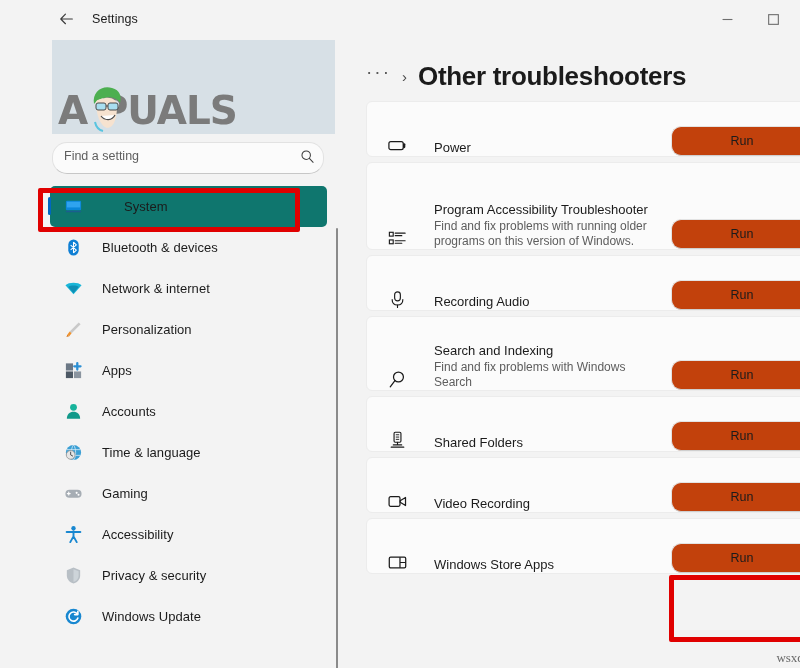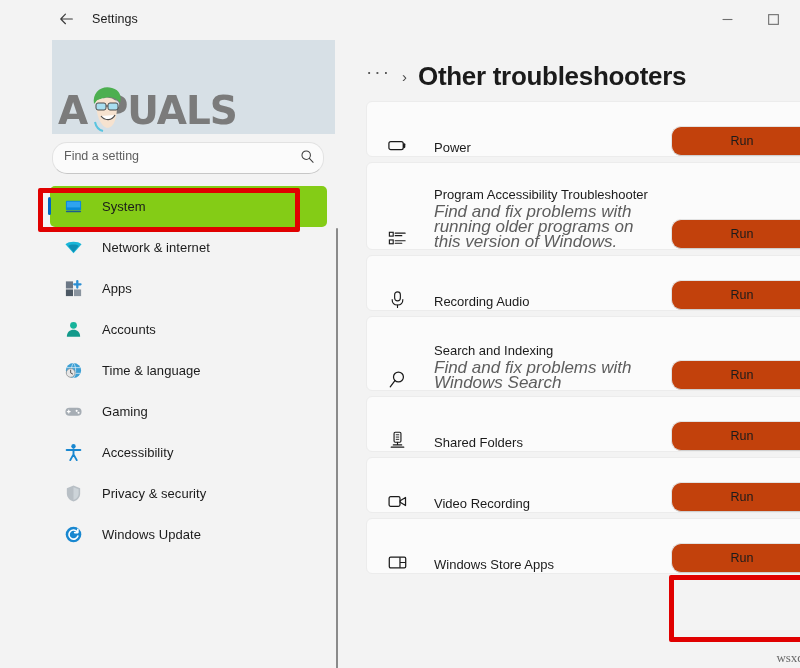--- a/index.html
+++ b/index.html
@@ -135,21 +135,21 @@
   }
   .nav-item {
     position: relative;
     height: 41px;
     margin: 0 11px 0 8px;
     border-radius: 5px;
     display: flex;
     align-items: center;
     padding-left: 12px;
   }
-  .nav-item.selected { background: #84cc16; }
+  .nav-item.selected { background: #0f766e; gap: 22px; }
   .nav-item.selected::before {
     content: "";
     position: absolute;
     left: -2px;
     top: 11px;
     width: 3px;
     height: 18px;
     background: #0067c0;
     border-radius: 2px;
   }
@@ -245,26 +245,25 @@
     flex: 1;
     padding-left: 16px;
     padding-right: 10px;
   }
   .card-title {
     font-size: 13px;
     color: #1b1b1b;
     line-height: 17px;
   }
   .card-desc {
-    font-size: 17px;
+    font-size: 12px;
     color: #5d5d5d;
     line-height: 15px;
     margin-top: 1px;
     max-width: 240px;
-    font-style: italic;
   }
   .run-btn {
     flex: 0 0 142px;
     width: 142px;
     height: 30px;
     background: #c2410c;
     border: 1px solid #e3e3e3;
     border-bottom-color: #cfcfcf;
     border-radius: 10px;
     font-family: "Liberation Sans", sans-serif;
@@ -359,31 +358,50 @@
         <span class="nav-icon">
           <svg width="19" height="19" viewBox="0 0 20 20">
             <rect x="2" y="4" width="16" height="10" rx="1.2" fill="#0a86d8"></rect>
             <rect x="3" y="5" width="14" height="6" fill="#2fa3ef"></rect>
             <rect x="2" y="14.4" width="16" height="1.6" rx="0.8" fill="#1b5e8e"></rect>
           </svg>
         </span>
         <span class="nav-label">System</span>
       </div>
 
+      <div class="nav-item">
+        <span class="nav-icon">
+          <svg width="19" height="19" viewBox="0 0 20 20">
+            <rect x="4.5" y="1.5" width="11" height="17" rx="5.5" fill="#0f7fd4"></rect>
+            <path d="M10 4.3 V15.7 M10 4.3 L13 7.2 L7 12.5 M10 15.7 L13 12.8 L7 7.5" stroke="#ffffff" stroke-width="1.1" fill="none" stroke-linejoin="round"></path>
+          </svg>
+        </span>
+        <span class="nav-label">Bluetooth &amp; devices</span>
+      </div>
 
       <div class="nav-item">
         <span class="nav-icon">
           <svg width="19" height="19" viewBox="0 0 20 20">
             <path d="M1.5 6.5 C5 3, 15 3, 18.5 6.5 L10 16 Z" fill="#1ab6d8"></path>
             <path d="M4.5 8.3 C7 6.2, 13 6.2, 15.5 8.3 L10 15 Z" fill="#0f8fb5"></path>
           </svg>
         </span>
         <span class="nav-label">Network &amp; internet</span>
       </div>
 
+      <div class="nav-item">
+        <span class="nav-icon">
+          <svg width="19" height="19" viewBox="0 0 20 20">
+            <path d="M15.5 2.5 L17.5 4.5 L8 14 L6 12 Z" fill="#c9c9c9"></path>
+            <path d="M6 12 L8 14 L5.5 17 L3.6 15.2 Z" fill="#f0922b"></path>
+            <path d="M3.6 15.2 L5.5 17 L2.5 18 Z" fill="#d9781d"></path>
+          </svg>
+        </span>
+        <span class="nav-label">Personalization</span>
+      </div>
 
       <div class="nav-item">
         <span class="nav-icon">
           <svg width="19" height="19" viewBox="0 0 20 20">
             <rect x="2" y="2.5" width="7.5" height="7.5" fill="#6b7785"></rect>
             <rect x="2" y="11" width="7.5" height="7" fill="#4c5864"></rect>
             <rect x="10.5" y="11" width="7.5" height="7" fill="#8a949f"></rect>
             <path d="M14 2.2 V9 M10.8 5.6 H17.4" stroke="#2b8fd4" stroke-width="2.4" stroke-linecap="round"></path>
           </svg>
         </span>

